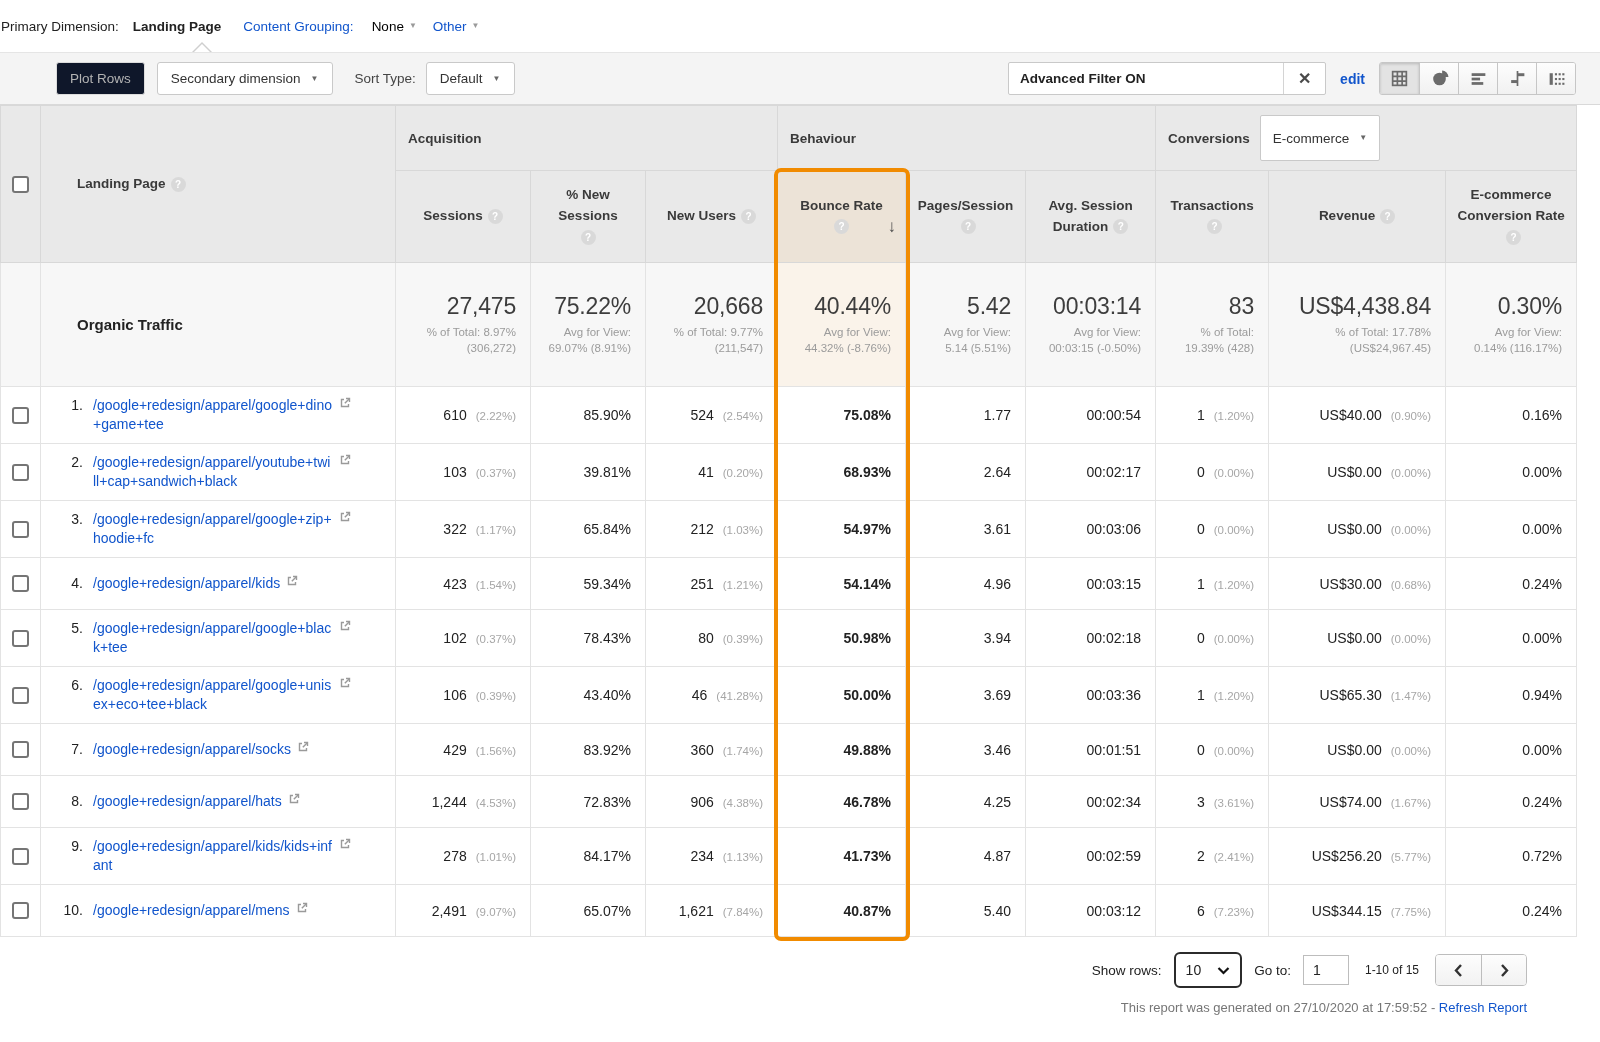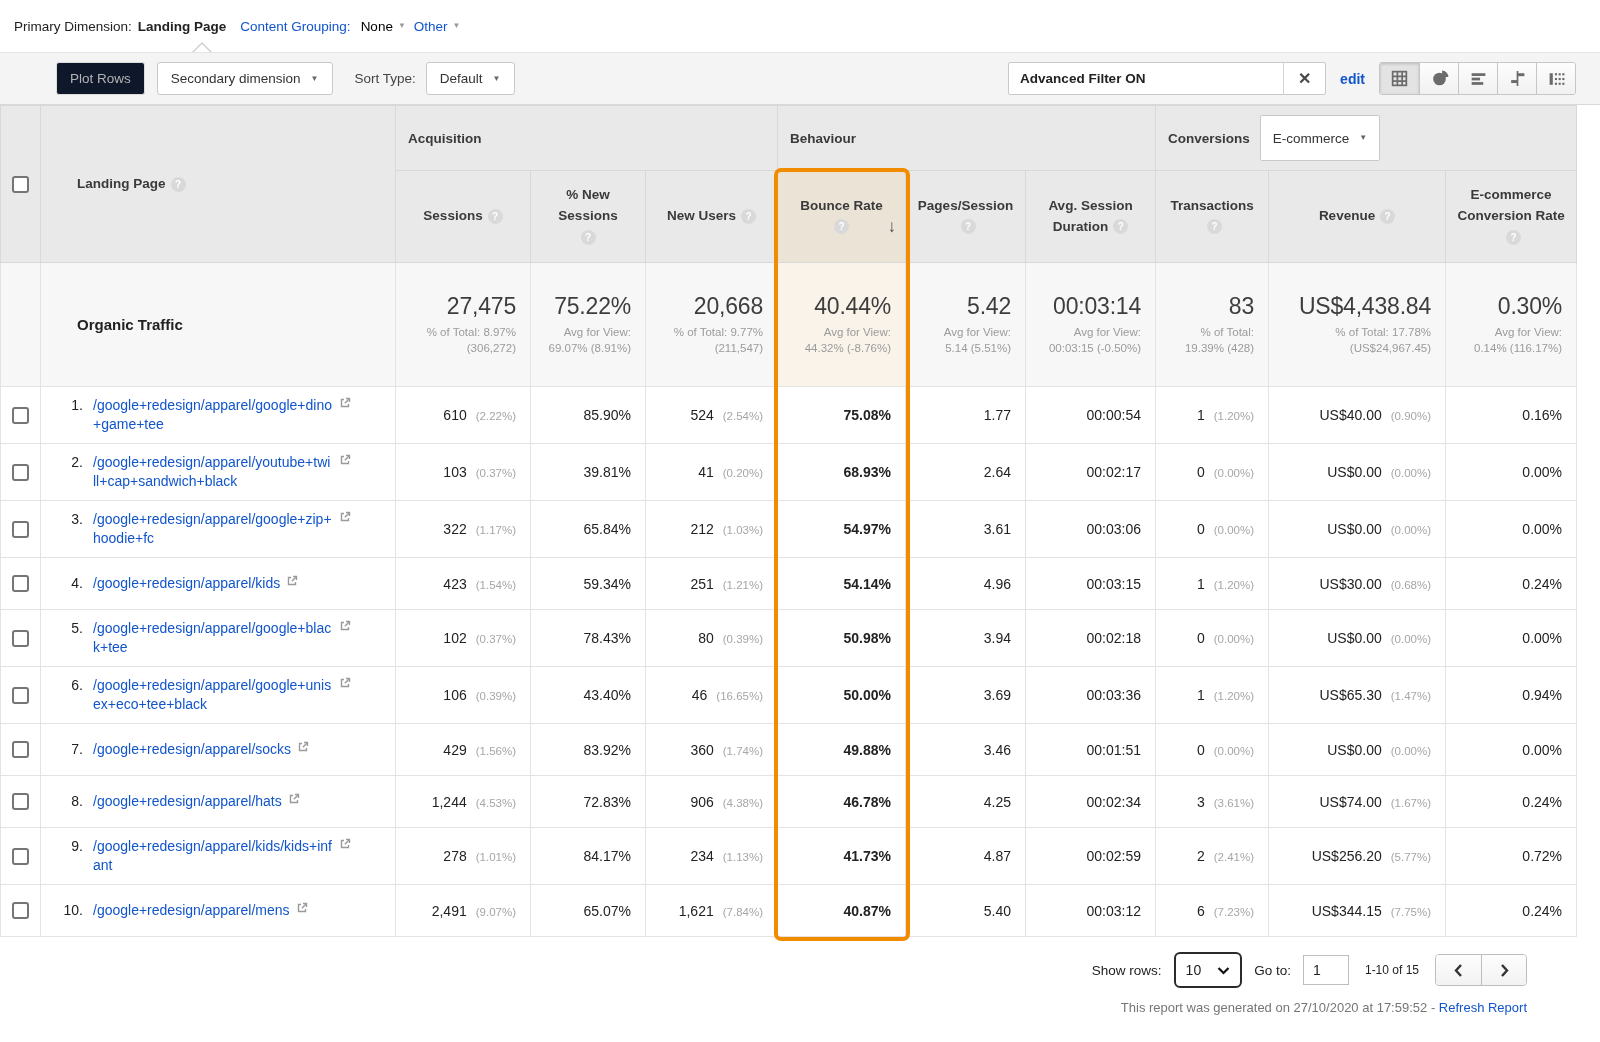--- a/index.html
+++ b/index.html
@@ -1,20 +1,20 @@
 <!DOCTYPE html>
 <html><head>
 <meta charset="utf-8">
 <style>
 * { box-sizing: border-box; margin: 0; padding: 0; }
 html,body { width: 1600px; background: #fff; }
 body { font-family: "Liberation Sans", sans-serif; color: #333; font-size: 13px; position: relative; height: 1042px; overflow: hidden; }
 
 
-.topbar { height: 52px; display: flex; align-items: center; padding-left: 14px; position: relative; background:#fff; }
+.topbar { height: 52px; display: flex; align-items: center; padding-left: 1px; gap: 8px; position: relative; background:#fff; }
 .topbar .pd-label { color: #222; font-size: 13.5px; }
 .topbar .pd-selected { font-weight: bold; color: #222; font-size: 13.5px; margin-left: 6px; margin-right: 14px; cursor: pointer; }
 .blue-link { color: #1155CC; text-decoration: none; font-size: 13.5px; cursor: pointer; }
 .dd-item { display: inline-flex; align-items: center; gap: 5px; margin-left: 10px; cursor: pointer; }
 .dd-item .val { color: #000000; font-size: 13.5px; }
 .caret { font-size: 8px; color: #9a9a9a; line-height: 1; }
 .notch-outer { position: absolute; left: 192px; top: 42px; width: 0; height: 0; border-left: 10px solid transparent; border-right: 10px solid transparent; border-bottom: 10px solid #cfcfcf; }
 .notch-inner { position: absolute; left: 194px; top: 44px; width: 0; height: 0; border-left: 8px solid transparent; border-right: 8px solid transparent; border-bottom: 8px solid #ffffff; z-index: 2; }
 
 
@@ -396,21 +396,21 @@
         </td>
         <td class="page-cell">
           <span class="row-n">6.</span><a class="page-link" href="#">/google+redesign/apparel/google+unisex+eco+tee+black</a><span class="openin"><svg width="14" height="14" viewBox="0 0 14 14" fill="none" stroke="#9a9a9a" stroke-width="1.4">
               <path d="M6 3.5H3.5v7h7V8"></path>
               <path d="M8 2.5h3.5V6"></path>
               <path d="M11.3 2.7 6.8 7.2"></path>
             </svg></span>
         </td>
         <td class="num-cell"><span class="val">106</span><span class="pct">(0.39%)</span></td>
         <td class="num-cell"><span class="val">43.40%</span></td>
-        <td class="num-cell"><span class="val">46</span><span class="pct">(16.65%)</span></td>
+        <td class="num-cell"><span class="val">46</span><span class="pct">(41.28%)</span></td>
         <td class="num-cell col-bounce"><span class="val">50.00%</span></td>
         <td class="num-cell"><span class="val">3.69</span></td>
         <td class="num-cell"><span class="val">00:03:36</span></td>
         <td class="num-cell"><span class="val">1</span><span class="pct">(1.20%)</span></td>
         <td class="num-cell"><span class="val">US$65.30</span><span class="pct">(1.47%)</span></td>
         <td class="num-cell"><span class="val">0.94%</span></td>
       </tr>
 
       <tr class="row">
         <td class="cb-cell">

